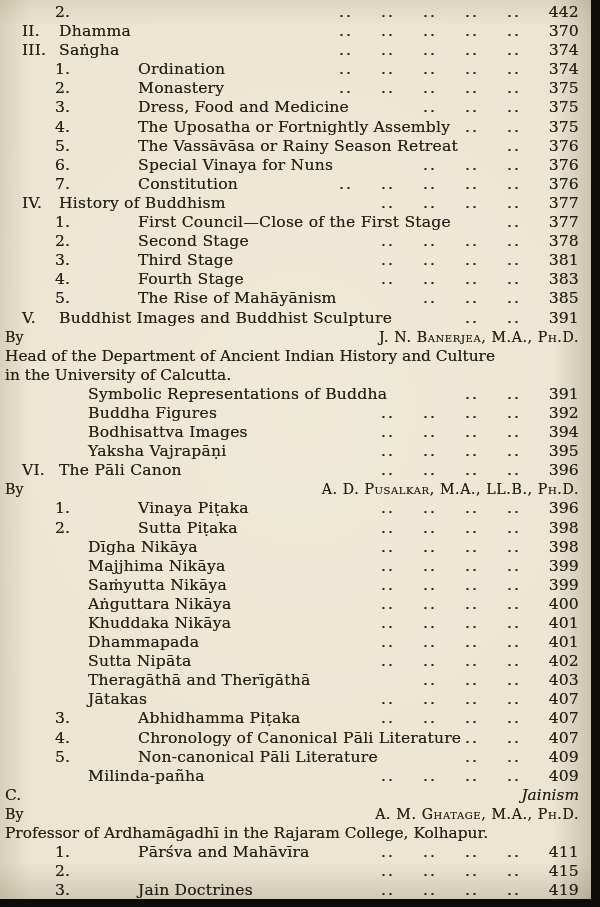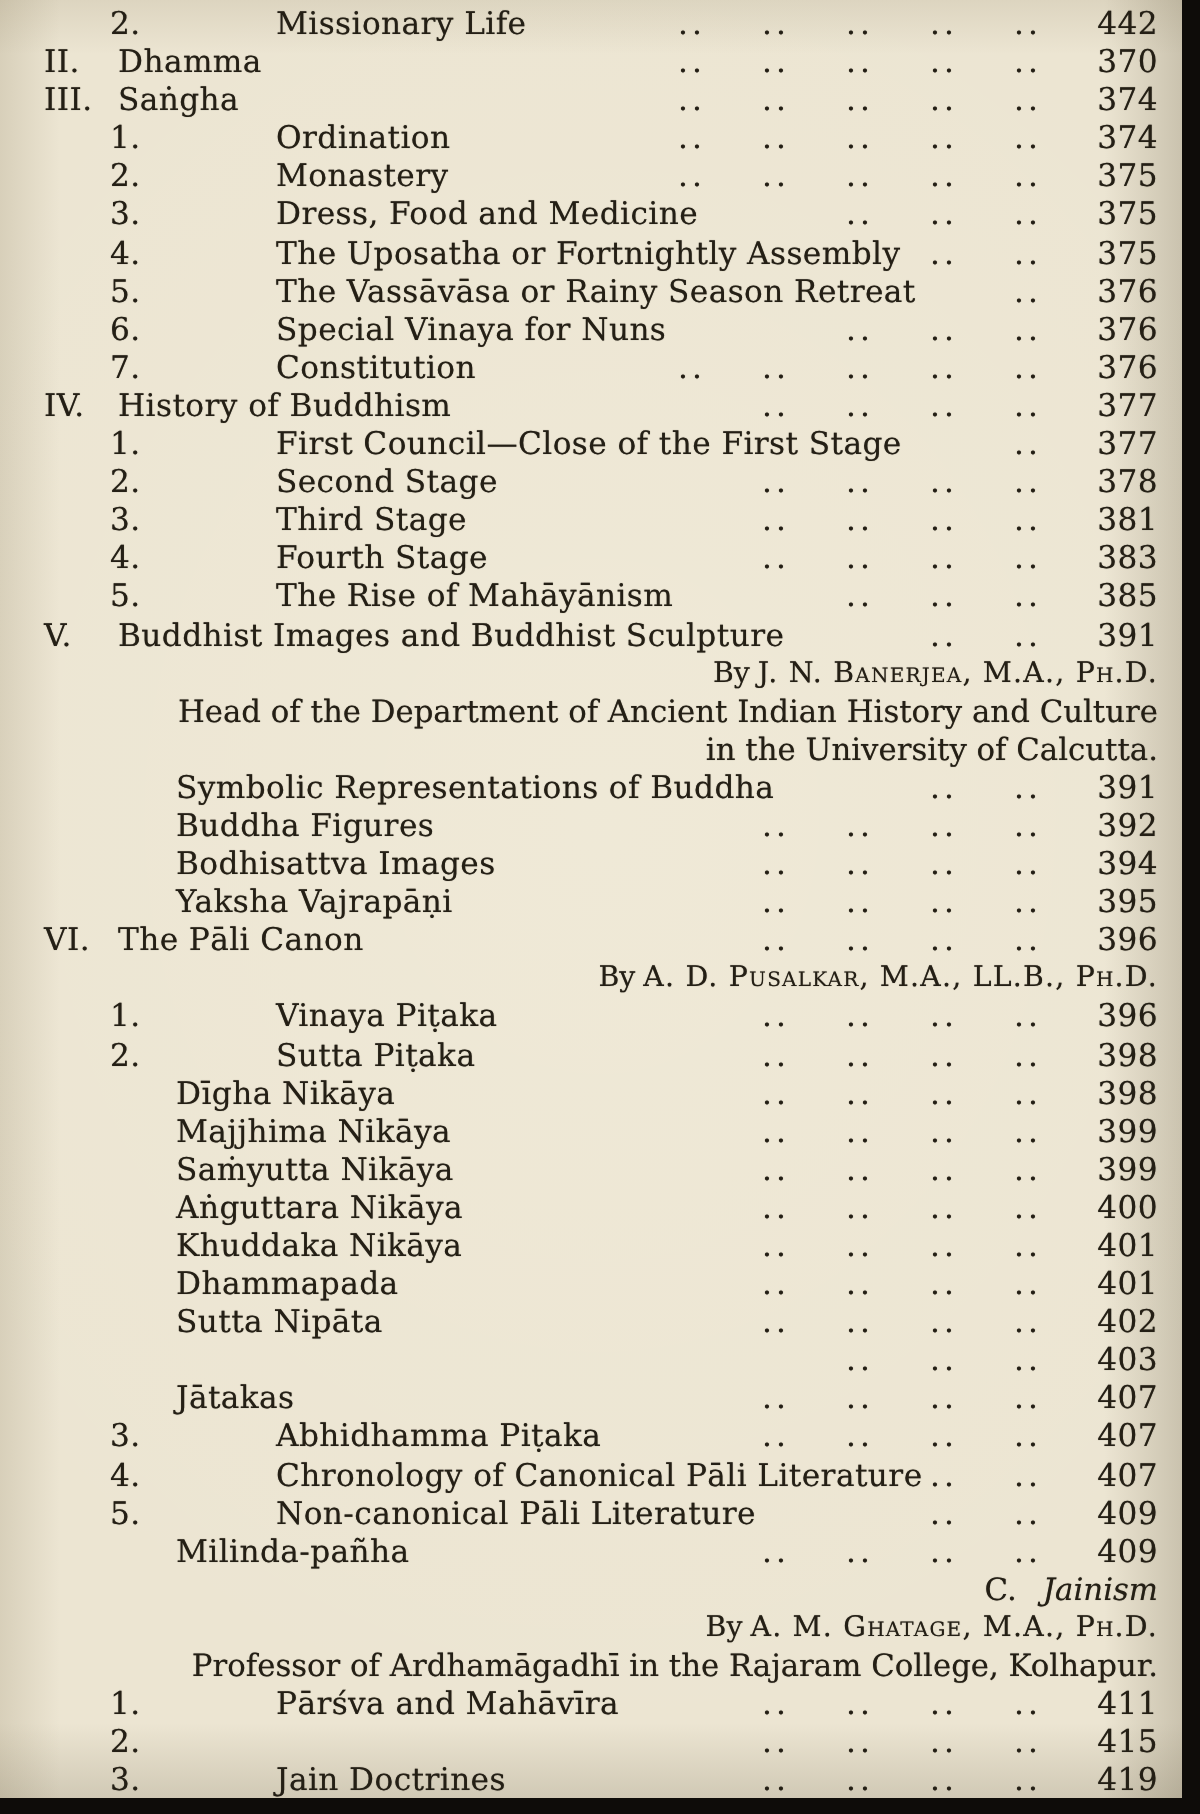--- a/index.html
+++ b/index.html
@@ -17,38 +17,37 @@
   .row{display:flex;align-items:baseline;height:19.1px;font-size:15.6px;line-height:19.1px;
        white-space:nowrap;letter-spacing:.2px;text-shadow:0 0 .4px rgba(36,31,21,.65);}
   .row .num{flex:0 0 auto;}
   .row.roman .num{width:37px;padding-left:3px;margin-left:14px;}
   .row.arabic .num{width:83px;padding-left:50px;}
   .row.plain .num{width:83px;}
   .row .title{flex:0 0 auto;}
   .row .leader{flex:1 1 auto;display:flex;justify-content:flex-end;overflow:hidden;min-width:0;}
   .dotpair{flex:0 0 42px;text-align:center;letter-spacing:2px;}
   .row .pageno{flex:0 0 44px;text-align:right;}
-  .crow{display:flex;justify-content:flex-end;align-items:baseline;height:19.1px;
+  .crow{display:flex;justify-content:space-between;align-items:baseline;height:19.1px;
         font-size:15.4px;line-height:19.1px;white-space:nowrap;
         text-shadow:0 0 .4px rgba(36,31,21,.65);}
   .crow.byline{font-size:14.2px;}
   .byline .prefix{margin-right:4px;}
   .byline .caps{font-variant:small-caps;letter-spacing:.6px;}
   .crow.part .part-num{margin-right:13px;}
   .crow.part .part-title{font-style:italic;}
 </style>
 </head>
 <body>
 
 <div class="page" id="page" style="background: rgb(236, 229, 210); color: rgb(36, 31, 21);">
   <div class="shade"></div>
   <div class="toc" id="toc">
       <div class="row arabic">
     <span class="num">2.</span>
-    <span class="title">Missionary Life</span>
     <span class="leader">
           <span class="dotpair">..</span>
           <span class="dotpair">..</span>
           <span class="dotpair">..</span>
           <span class="dotpair">..</span>
           <span class="dotpair">..</span>
         </span>
     <span class="pageno">442</span>
   </div>
       <div class="row roman">
@@ -376,20 +375,21 @@
     <span class="leader">
           <span class="dotpair">..</span>
           <span class="dotpair">..</span>
           <span class="dotpair">..</span>
           <span class="dotpair">..</span>
         </span>
     <span class="pageno">402</span>
   </div>
       <div class="row plain">
     <span class="num"></span>
+    <span class="title">Theragāthā and Therīgāthā</span>
     <span class="leader">
           <span class="dotpair">..</span>
           <span class="dotpair">..</span>
           <span class="dotpair">..</span>
         </span>
     <span class="pageno">403</span>
   </div>
       <div class="row plain">
     <span class="num"></span>
     <span class="title">Jātakas</span>

